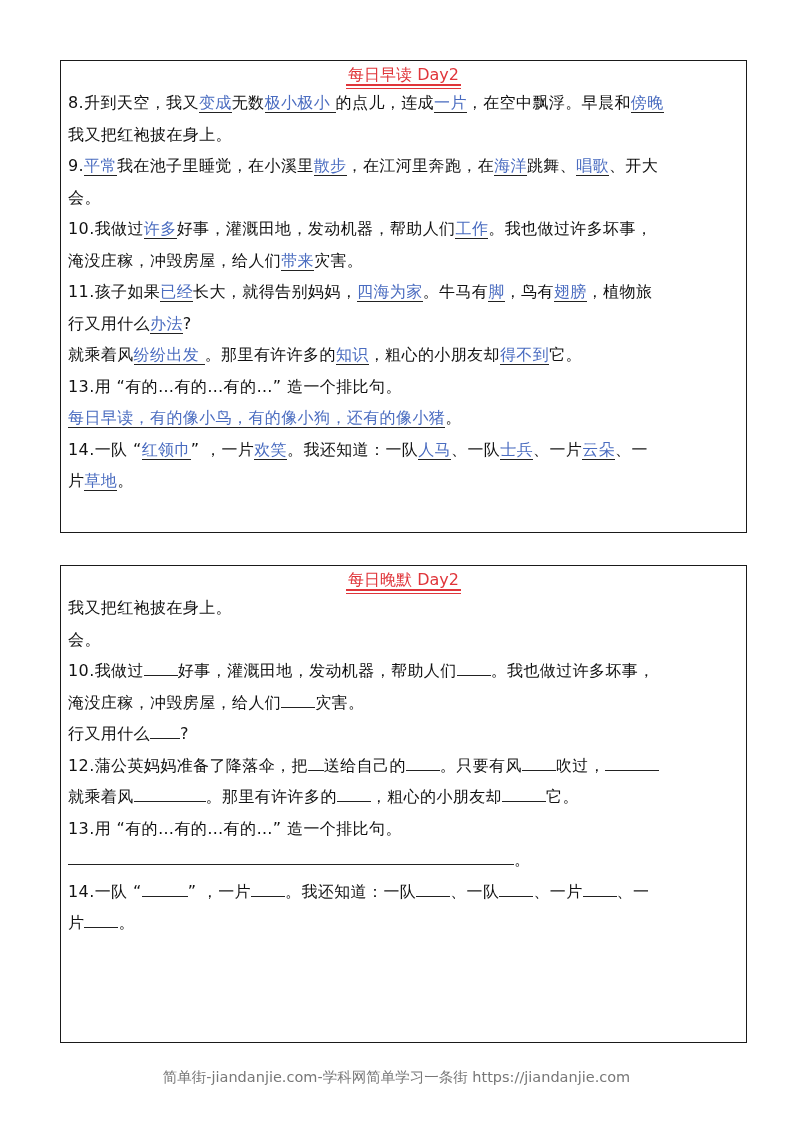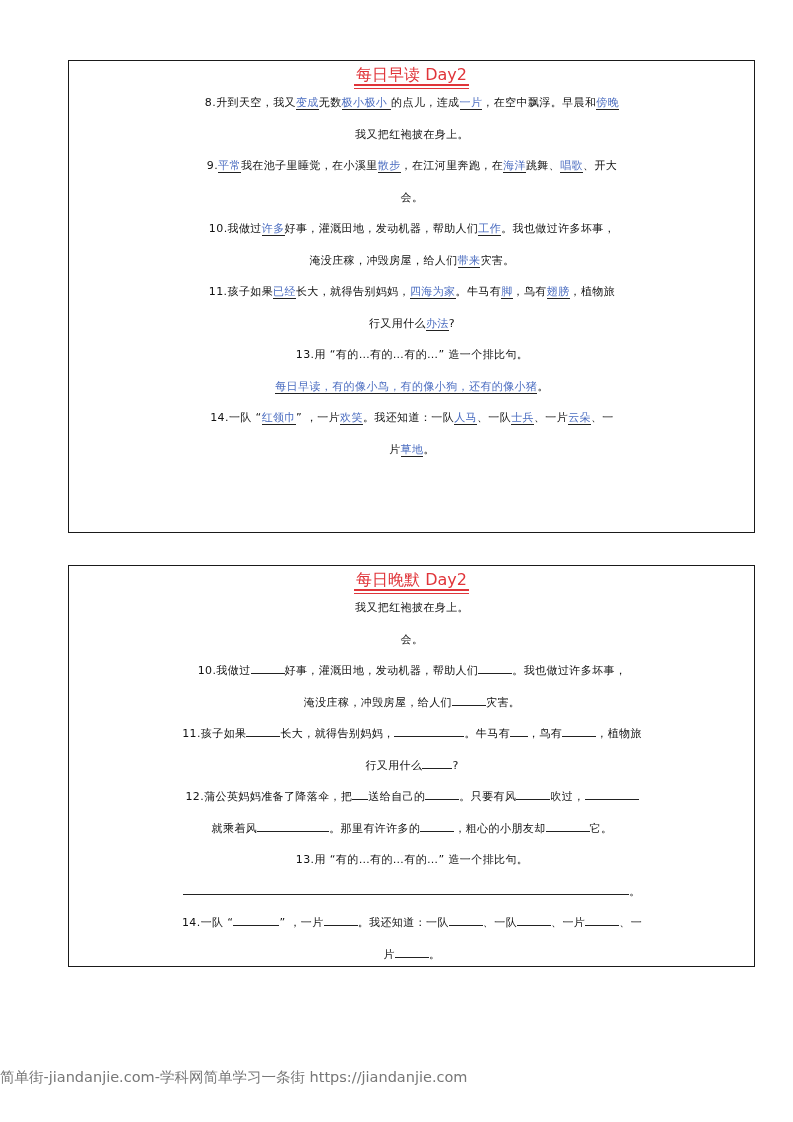--- a/index.html
+++ b/index.html
@@ -1,58 +1,58 @@
 <!DOCTYPE html>
 <html><head>
 <meta charset="utf-8">
 <style>
   html, body { margin:0; padding:0; background:#ffffff; }
   body { width:793px; height:1122px; position:relative; overflow:hidden;
          font-family:"DejaVu Sans", "Liberation Sans", sans-serif; color:#111; }
-  .box { position:absolute; left:68px; width:687px; border:1.5px solid #1a1a1a; box-sizing:border-box; }
+  .box { position:absolute; left:60px; width:687px; border:1.5px solid #1a1a1a; box-sizing:border-box; }
   #box1 { top:60px; height:473px; }
-  #box2 { top:565px; height:402px; }
+  #box2 { top:565px; height:478px; }
   .title { text-align:center; height:26px; line-height:28px; }
   .title span { color:#e0353a; font-size:16px; border-bottom:2px solid #e0353a; padding:0 2px; position:relative; }
   .title span::after { content:""; position:absolute; left:0; right:0; bottom:-5px; border-bottom:1px solid #e0353a; }
-  .content { padding:0 6px 0 7px; font-size:11px; line-height:31.5px; letter-spacing:0.4px;text-align:center; }
+  .content { padding:0 6px 0 7px; font-size:16px; line-height:31.5px; letter-spacing:0.4px; }
   .line { white-space:nowrap; height:31.5px; }
   .ans { color:#4a6cc0; border-bottom:1.3px solid #222; }
   .blank { display:inline-block; border-bottom:1.3px solid #222; height:18px; vertical-align:baseline; }
-  .footer { position:absolute; top:1068px; left:0; width:793px; font-size:14.5px; color:#777; }
+  .footer { position:absolute; top:1068px; left:0; width:793px; text-align:center; font-size:14.5px; color:#777; }
 </style>
 </head>
 <body>
 
 <div id="box1" class="box">
   <div class="title"><span>每日早读  Day2</span></div>
   <div class="content" id="content1">
       <div class="line"><span>8.升到天空，我又</span><span class="ans">变成</span><span>无数</span><span class="ans">极小极小 </span><span>的点儿，连成</span><span class="ans">一片</span><span>，在空中飘浮。早晨和</span><span class="ans">傍晚</span></div>
       <div class="line"><span>我又把红袍披在身上。</span></div>
       <div class="line"><span>9.</span><span class="ans">平常</span><span>我在池子里睡觉，在小溪里</span><span class="ans">散步</span><span>，在江河里奔跑，在</span><span class="ans">海洋</span><span>跳舞、</span><span class="ans">唱歌</span><span>、开大</span></div>
       <div class="line"><span>会。</span></div>
       <div class="line"><span>10.我做过</span><span class="ans">许多</span><span>好事，灌溉田地，发动机器，帮助人们</span><span class="ans">工作</span><span>。我也做过许多坏事，</span></div>
       <div class="line"><span>淹没庄稼，冲毁房屋，给人们</span><span class="ans">带来</span><span>灾害。</span></div>
       <div class="line"><span>11.孩子如果</span><span class="ans">已经</span><span>长大，就得告别妈妈，</span><span class="ans">四海为家</span><span>。牛马有</span><span class="ans">脚</span><span>，鸟有</span><span class="ans">翅膀</span><span>，植物旅</span></div>
       <div class="line"><span>行又用什么</span><span class="ans">办法</span><span>?</span></div>
+      <div class="line"><span>就乘着风</span><span class="ans">纷纷出发 </span><span>。那里有许许多的</span><span class="ans">知识</span><span>，粗心的小朋友却</span><span class="ans">得不到</span><span>它。</span></div>
       <div class="line"><span>13.用 “有的…有的…有的…” 造一个排比句。</span></div>
       <div class="line"><span class="ans">每日早读，有的像小鸟，有的像小狗，还有的像小猪</span><span>。</span></div>
       <div class="line"><span>14.一队 “</span><span class="ans">红领巾</span><span>” ，一片</span><span class="ans">欢笑</span><span>。我还知道：一队</span><span class="ans">人马</span><span>、一队</span><span class="ans">士兵</span><span>、一片</span><span class="ans">云朵</span><span>、一</span></div>
       <div class="line"><span>片</span><span class="ans">草地</span><span>。</span></div>
     </div>
 </div>
 
 <div id="box2" class="box">
   <div class="title"><span>每日晚默  Day2</span></div>
   <div class="content" id="content2">
       <div class="line"><span>我又把红袍披在身上。</span></div>
       <div class="line"><span>会。</span></div>
       <div class="line"><span>10.我做过</span><span class="blank" style="width: 34px;"></span><span>好事，灌溉田地，发动机器，帮助人们</span><span class="blank" style="width: 34px;"></span><span>。我也做过许多坏事，</span></div>
       <div class="line"><span>淹没庄稼，冲毁房屋，给人们</span><span class="blank" style="width: 34px;"></span><span>灾害。</span></div>
-      <div class="line"><span>11.孩子如果</span><span class="blank" style="width: 34px;"></span><span>长大，就得告别妈妈，</span><span class="blank" style="width: 70px;"></span><span>。牛马有</span><span class="blank" style="width: 18px;"></span><span>，鸟有</span><span class="blank" style="width: 34px;"></span><span>，植物旅</span></div>
       <div class="line"><span>行又用什么</span><span class="blank" style="width: 30px;"></span><span>?</span></div>
       <div class="line"><span>12.蒲公英妈妈准备了降落伞，把</span><span class="blank" style="width: 16px;"></span><span>送给自己的</span><span class="blank" style="width: 34px;"></span><span>。只要有风</span><span class="blank" style="width: 34px;"></span><span>吹过，</span><span class="blank" style="width: 54px;"></span></div>
       <div class="line"><span>就乘着风</span><span class="blank" style="width: 72px;"></span><span>。那里有许许多的</span><span class="blank" style="width: 34px;"></span><span>，粗心的小朋友却</span><span class="blank" style="width: 44px;"></span><span>它。</span></div>
       <div class="line"><span>13.用 “有的…有的…有的…” 造一个排比句。</span></div>
       <div class="line"><span class="blank" style="width: 446px;"></span><span>。</span></div>
       <div class="line"><span>14.一队 “</span><span class="blank" style="width: 46px;"></span><span>” ，一片</span><span class="blank" style="width: 34px;"></span><span>。我还知道：一队</span><span class="blank" style="width: 34px;"></span><span>、一队</span><span class="blank" style="width: 34px;"></span><span>、一片</span><span class="blank" style="width: 34px;"></span><span>、一</span></div>
       <div class="line"><span>片</span><span class="blank" style="width: 34px;"></span><span>。</span></div>
     </div>
 </div>
 

